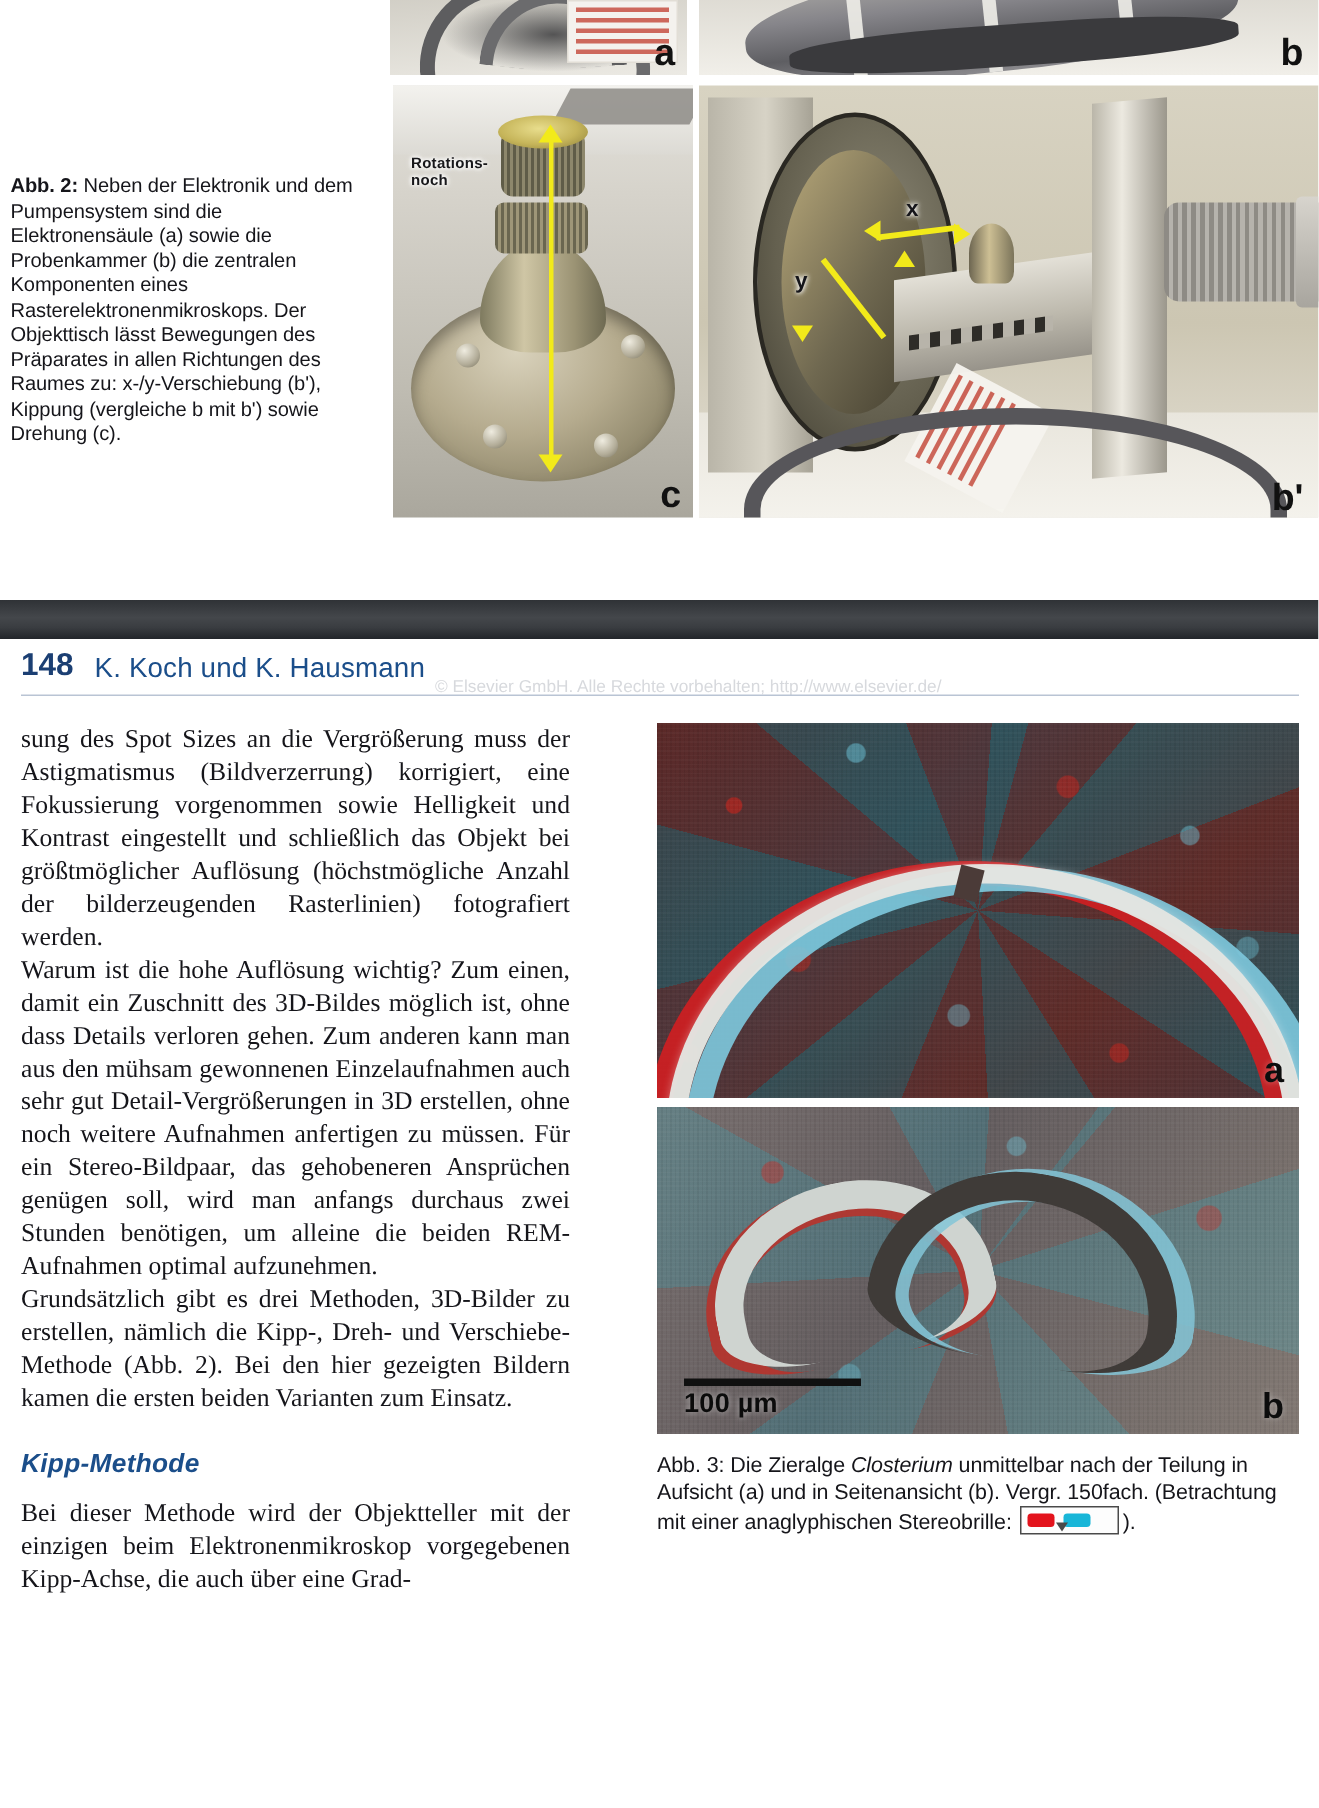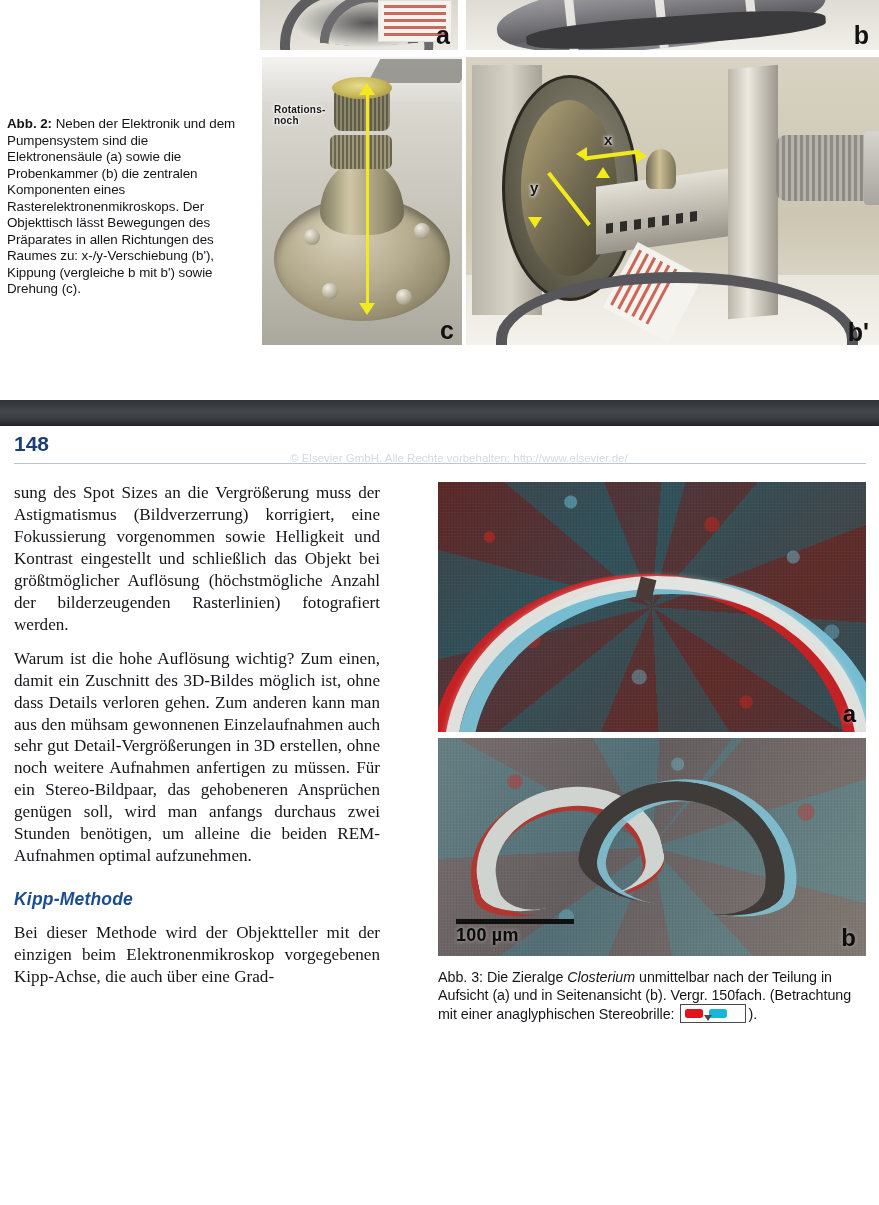--- a/index.html
+++ b/index.html
@@ -157,21 +157,21 @@
   .headrule{position:absolute;left:14px;top:463px;width:852px;height:1px;background:#b9c4d4;}
 
   
   .col-left{position:absolute;left:14px;top:482px;width:366px;}
   .bodytext{
     font-family:"Liberation Serif", serif;
     font-size:17.1px;line-height:1.285;color:#15151a;
     text-align:justify;text-justify:inter-word;
     margin:0;hyphens:none;
   }
-  .bodytext + .bodytext{margin-top:12px;}
+  .bodytext + .bodytext{margin-top:0;}
   .secheading{
     font-family:"Liberation Sans", sans-serif;
     font-size:17.5px;font-weight:700;font-style:italic;color:#1b4e8a;
     margin:22px 0 12px 0;letter-spacing:.2px;
   }
 
   .col-right{position:absolute;left:438px;top:482px;width:428px;}
 
   
   .anaglyph{position:relative;width:428px;overflow:hidden;background:#1d2a31;}
@@ -311,27 +311,29 @@
 
     <div class="cap2">
       <b>Abb. 2:</b><span> Neben der Elektronik und dem Pumpensystem sind die Elektronensäule (a) sowie die Probenkammer (b) die zentralen Komponenten eines Rasterelektronenmikroskops. Der Objekttisch lässt Bewegungen des Präparates in allen Richtungen des Raumes zu: x-/y-Verschiebung (b'), Kippung (vergleiche b mit b') sowie Drehung (c).</span>
     </div>
   </div>
 
   <div class="scanband"></div>
 
   <div class="runhead">
     <span class="pgnum">148</span>
+    <span class="authors">K. Koch und K. Hausmann</span>
     <span class="watermark">© Elsevier GmbH. Alle Rechte vorbehalten; http://www.elsevier.de/</span>
   </div>
   <div class="headrule"></div>
 
   <div class="col-left">
     <p class="bodytext">sung des Spot Sizes an die Vergrößerung muss der Astigmatismus (Bildverzerrung) korrigiert, eine Fokussierung vorgenommen sowie Helligkeit und Kontrast eingestellt und schließlich das Objekt bei größtmöglicher Auflösung (höchstmögliche Anzahl der bilderzeugenden Rasterlinien) fotografiert werden.</p>
     <p class="bodytext">Warum ist die hohe Auflösung wichtig? Zum einen, damit ein Zuschnitt des 3D-Bildes möglich ist, ohne dass Details verloren gehen. Zum anderen kann man aus den mühsam gewonnenen Einzelaufnahmen auch sehr gut Detail-Vergrößerungen in 3D erstellen, ohne noch weitere Aufnahmen anfertigen zu müssen. Für ein Stereo-Bildpaar, das gehobeneren Ansprüchen genügen soll, wird man anfangs durchaus zwei Stunden benötigen, um alleine die beiden REM-Aufnahmen optimal aufzunehmen.</p>
+    <p class="bodytext">Grundsätzlich gibt es drei Methoden, 3D-Bilder zu erstellen, nämlich die Kipp-, Dreh- und Verschiebe-Methode (Abb. 2). Bei den hier gezeigten Bildern kamen die ersten beiden Varianten zum Einsatz.</p>
     <h2 class="secheading">Kipp-Methode</h2>
     <p class="bodytext">Bei dieser Methode wird der Objektteller mit der einzigen beim Elektronenmikroskop vorgegebenen Kipp-Achse, die auch über eine Grad-</p>
   </div>
 
   <div class="col-right">
 
     <div class="anaglyph" id="ana-a">
       <div class="ana-noise"></div>
       <div class="ana-grain"></div>
 

